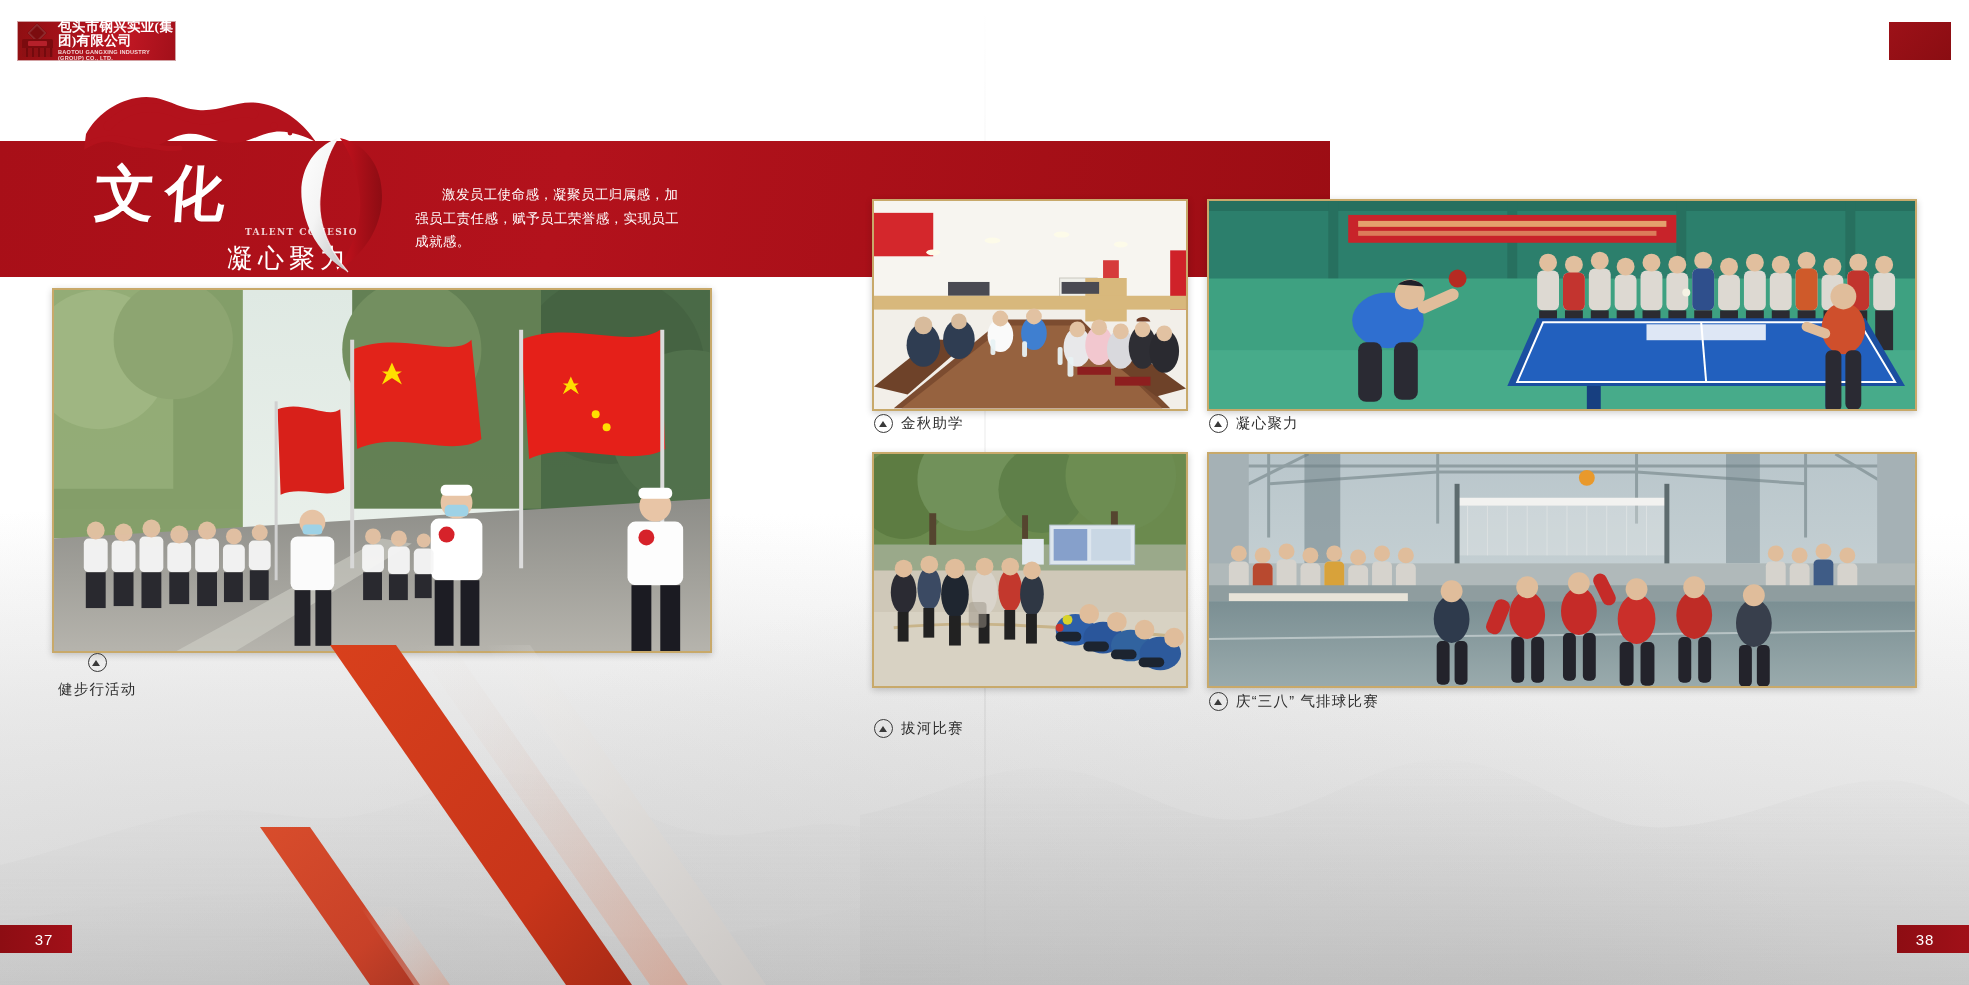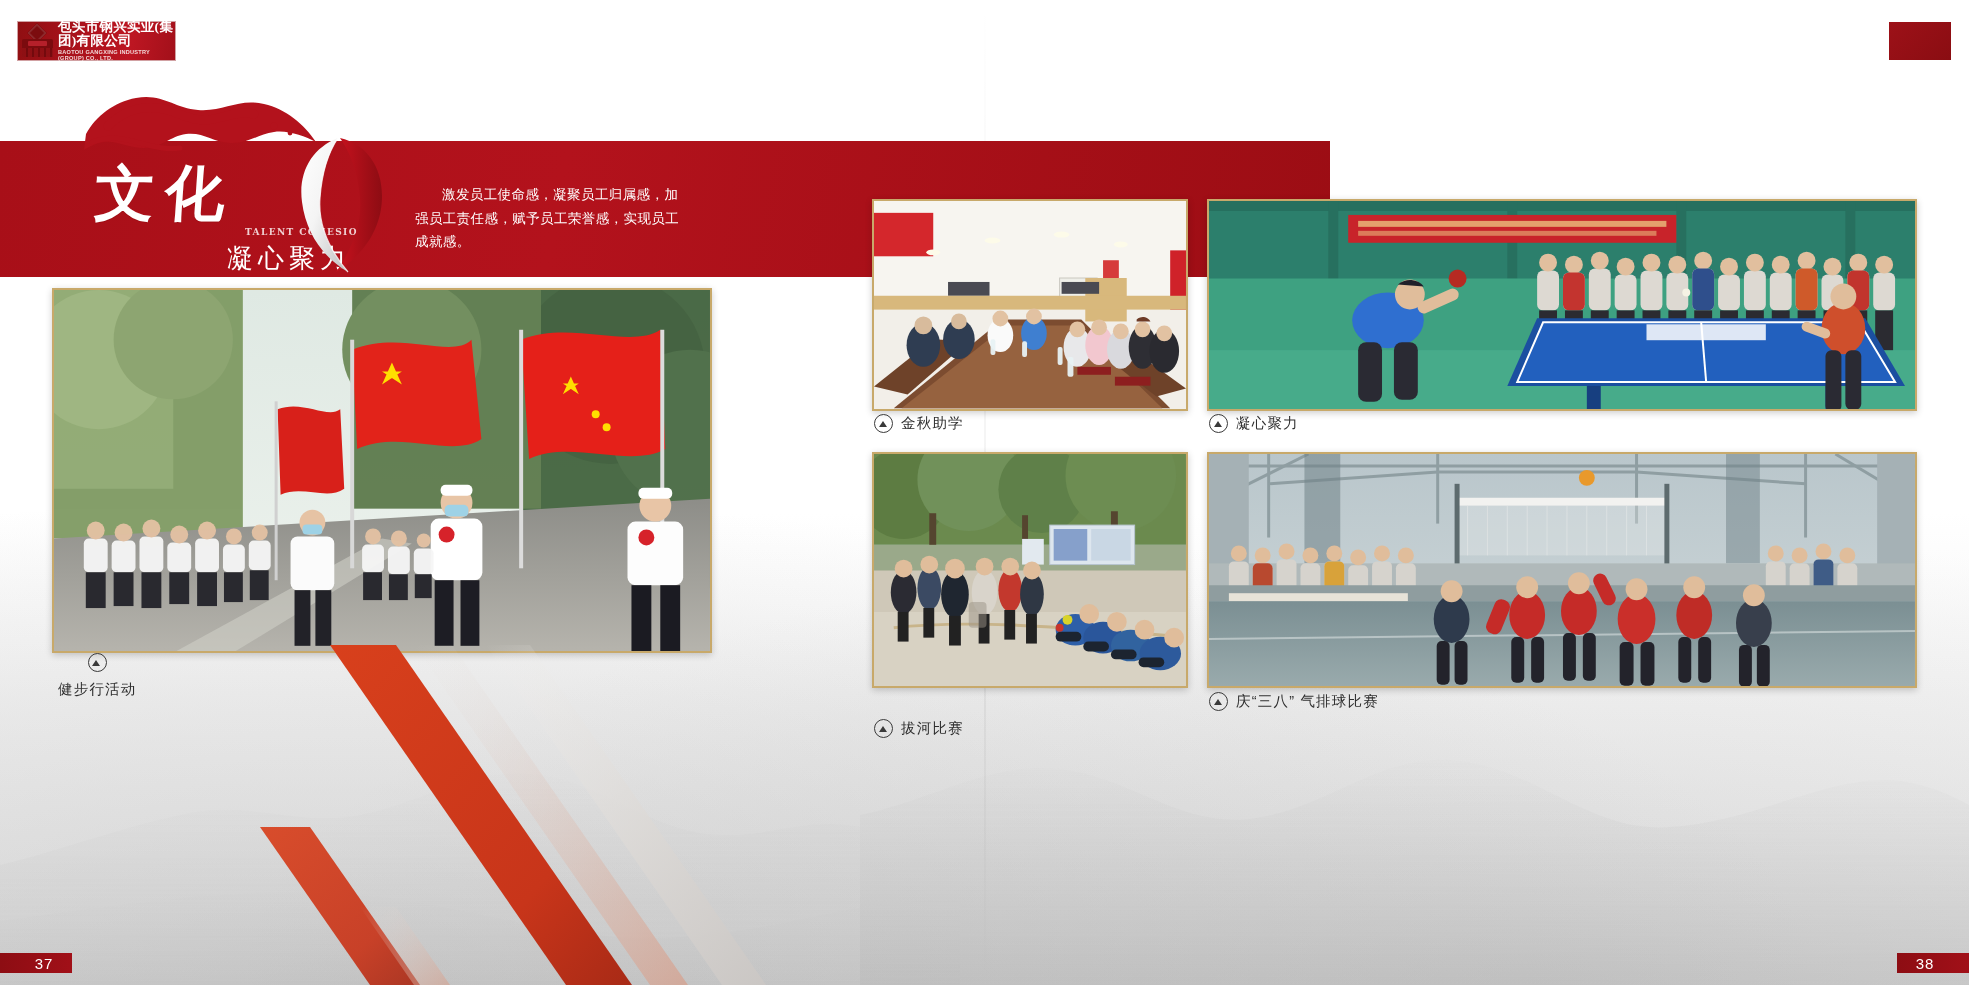--- a/index.html
+++ b/index.html
@@ -139,21 +139,21 @@
   #photo-pingpong{left:1207px;top:199px;width:710px;height:212px;}
   #cap-pingpong{left:1209px;top:414px;}
   #photo-tug{left:872px;top:452px;width:316px;height:236px;}
   #cap-tug{left:874px;top:692px;margin-top:27px;}
   #photo-volley{left:1207px;top:452px;width:710px;height:236px;}
   #cap-volley{left:1209px;top:692px;}
   
   .stripes{position:absolute;left:200px;bottom:0;width:620px;height:340px;pointer-events:none;}
   
   .pagenum{
-    position:absolute;bottom:12px;height:20px;
+    position:absolute;bottom:32px;height:28px;
     background:linear-gradient(90deg,#8d0d13 0%,#a11018 100%);
     color:#ffffff;font-size:15px;letter-spacing:1px;
     display:flex;align-items:center;
   }
   #page-left{left:0;width:72px;justify-content:center;padding-left:16px;box-sizing:border-box;}
   #page-right{right:0;width:72px;justify-content:center;padding-right:16px;box-sizing:border-box;}
   .spine{
     position:absolute;left:984px;top:0;width:2px;height:985px;
     background:linear-gradient(180deg,rgba(0,0,0,0) 0%,rgba(0,0,0,.035) 30%,rgba(0,0,0,.05) 70%,rgba(0,0,0,0) 100%);
   }

